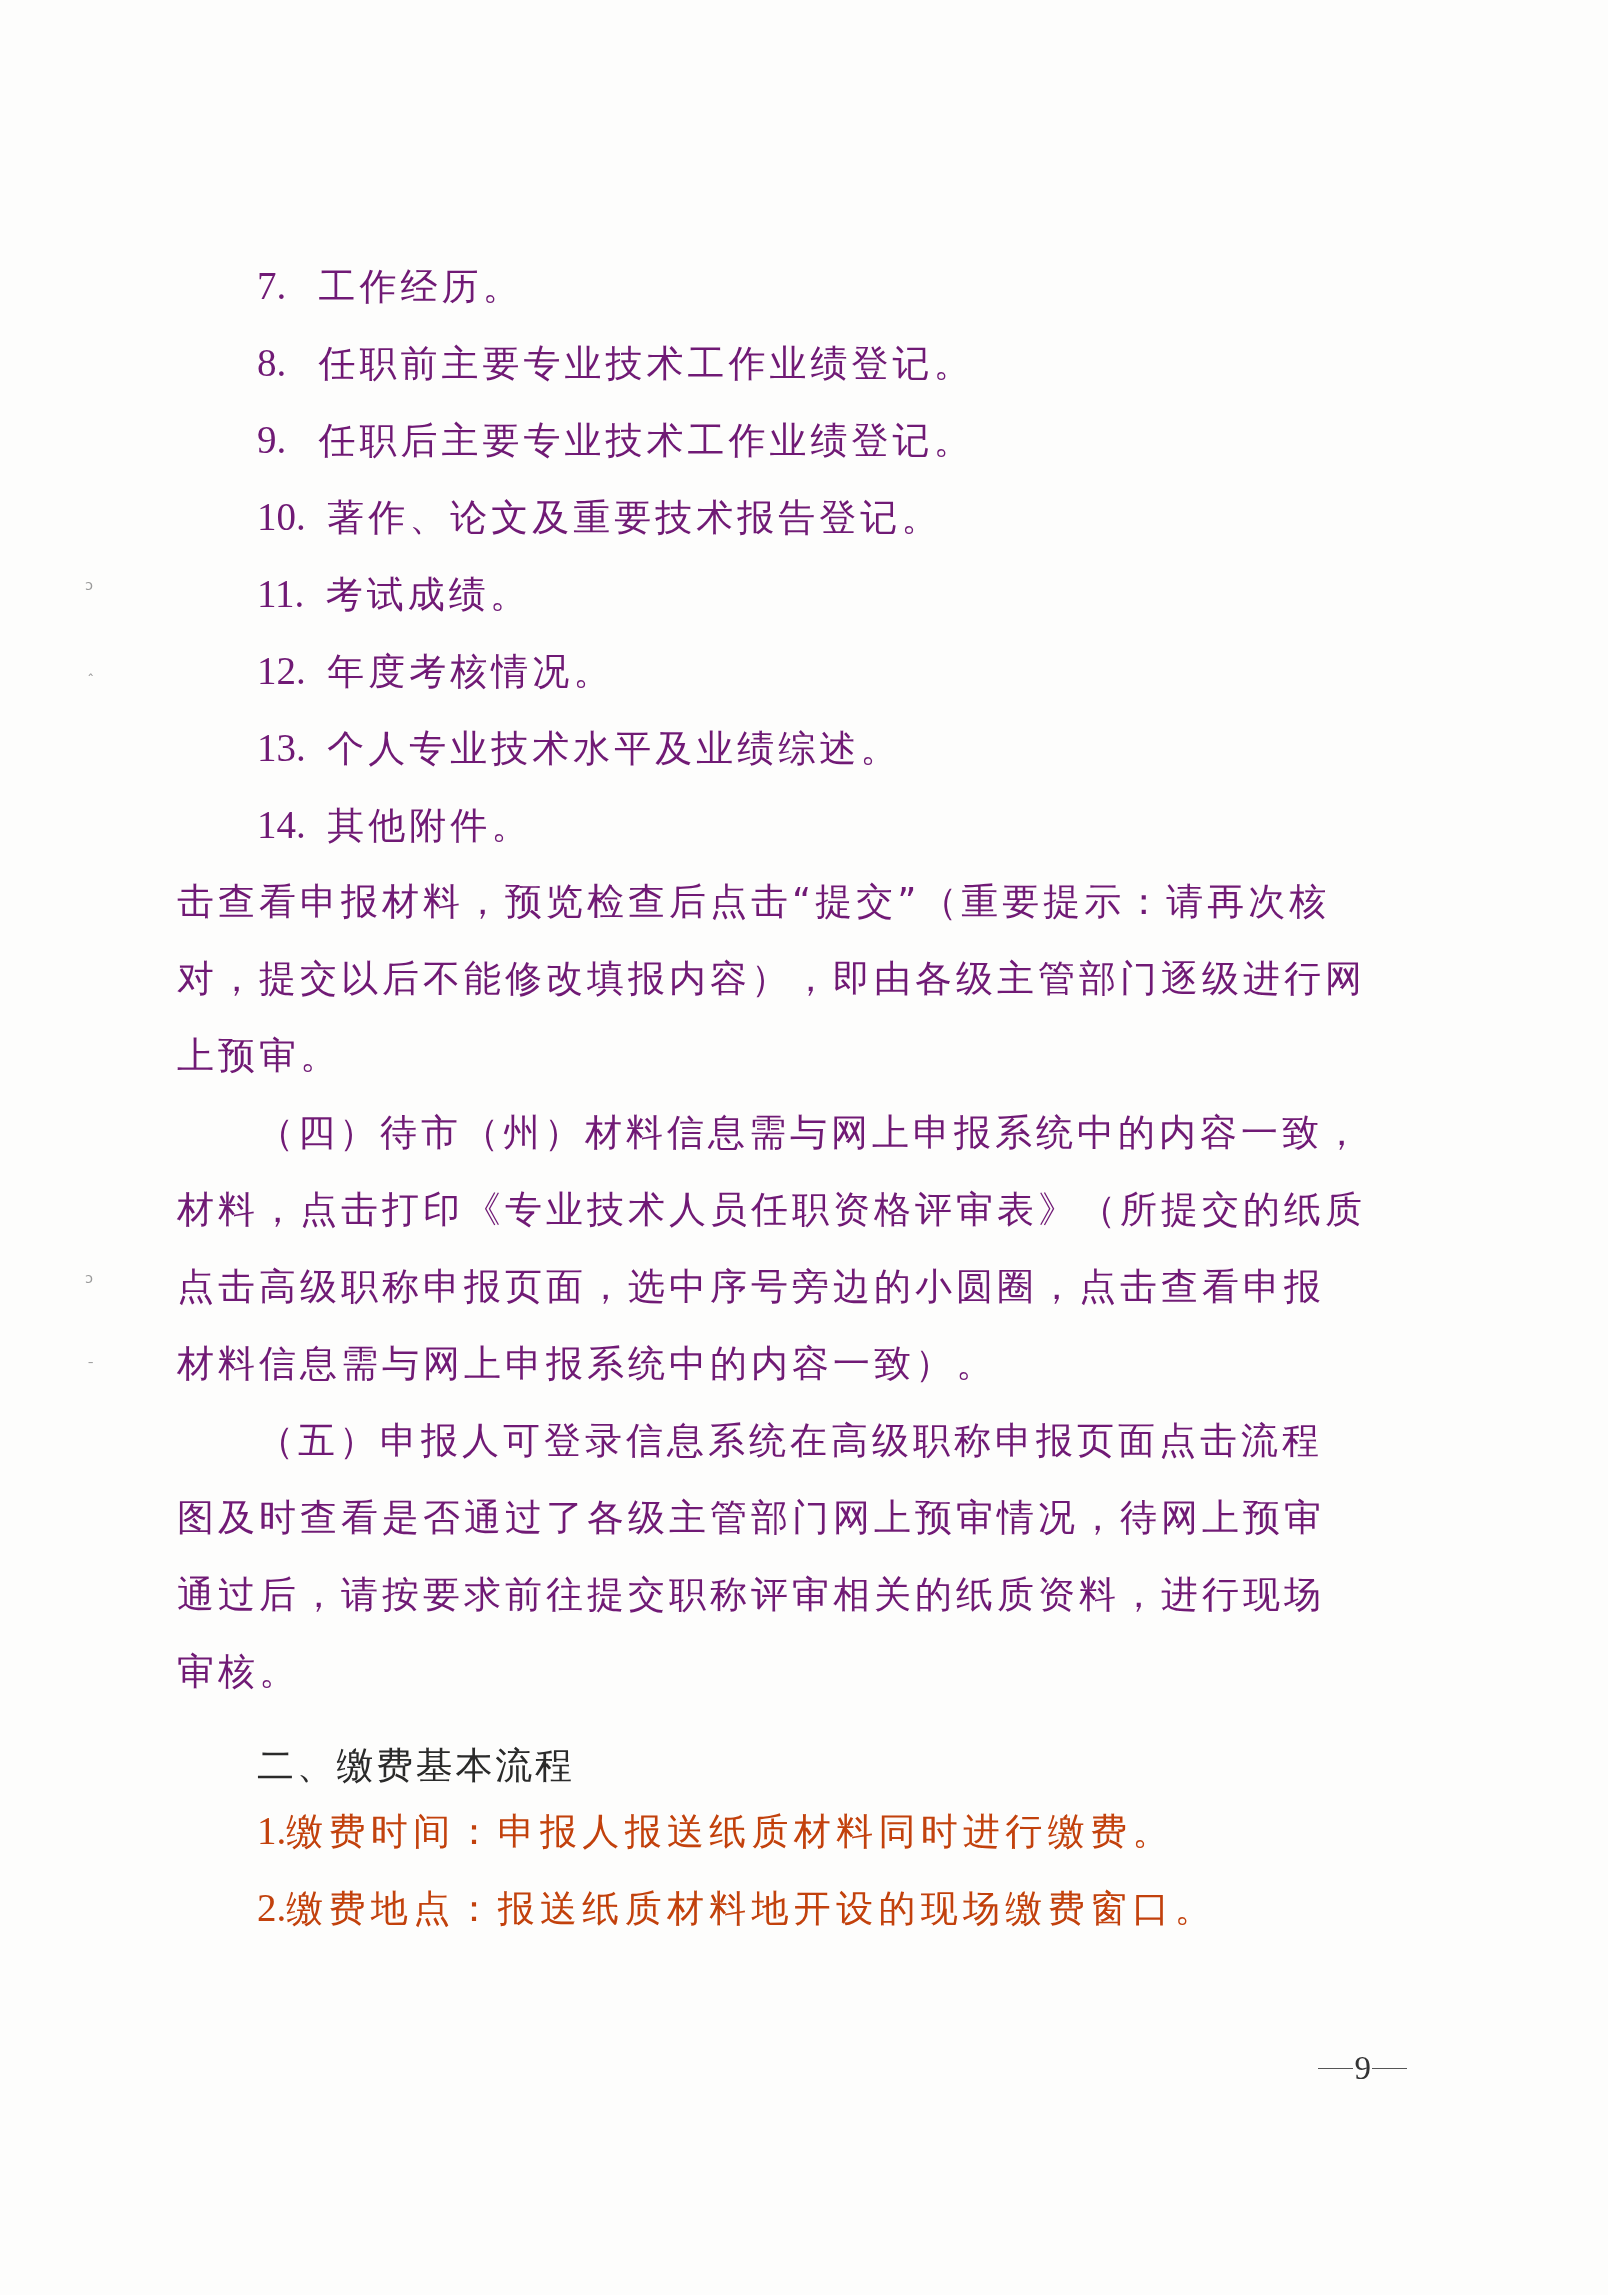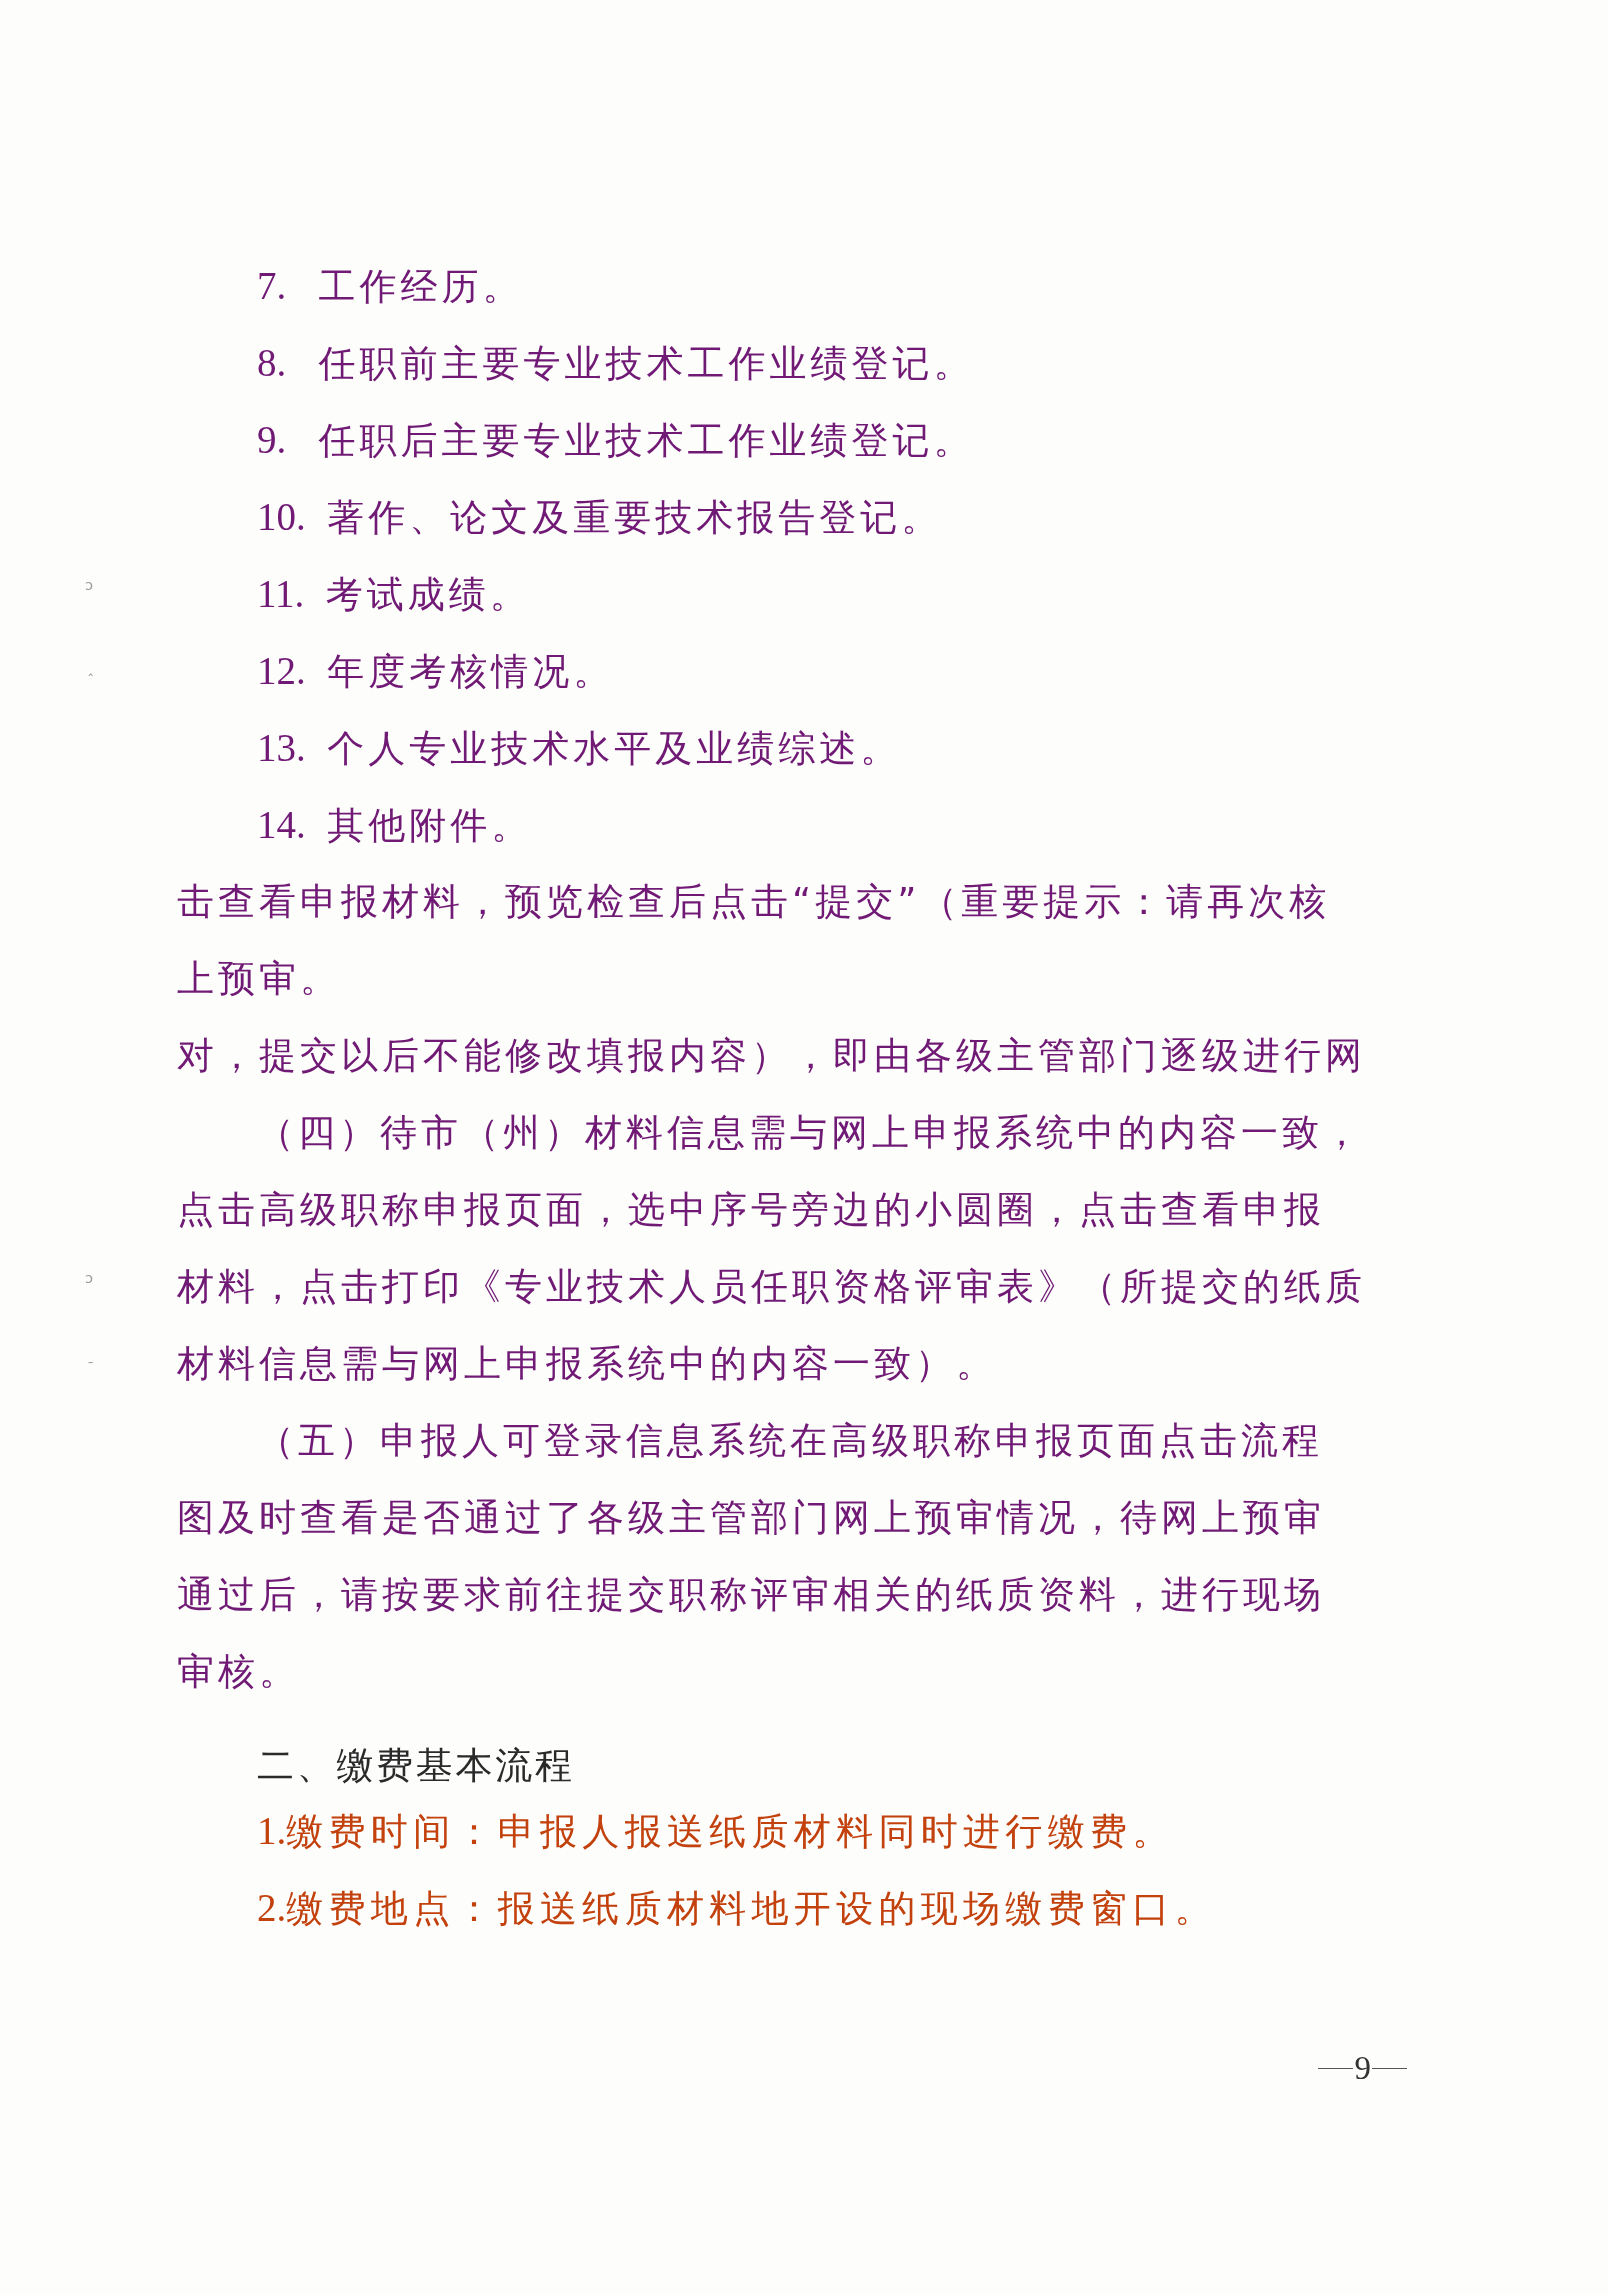--- a/index.html
+++ b/index.html
@@ -136,28 +136,28 @@
       <div class="line list-item">
         <span class="list-num">13.</span><span>个人专业技术水平及业绩综述。</span>
       </div>
       <div class="line list-item">
         <span class="list-num">14.</span><span>其他附件。</span>
       </div>
     </div>
 
     <div class="para">
       <div class="line">击查看申报材料，预览检查后点击“提交”（重要提示：请再次核</div>
+      <div class="line">对，提交以后不能修改填报内容），即由各级主管部门逐级进行网</div>
       <div class="line">上预审。</div>
-      <div class="line">对，提交以后不能修改填报内容），即由各级主管部门逐级进行网</div>
     </div>
 
     <div class="para">
       <div class="line" style="padding-left:80px;">（四）待市（州）材料信息需与网上申报系统中的内容一致，</div>
+      <div class="line">材料，点击打印《专业技术人员任职资格评审表》（所提交的纸质</div>
       <div class="line">点击高级职称申报页面，选中序号旁边的小圆圈，点击查看申报</div>
-      <div class="line">材料，点击打印《专业技术人员任职资格评审表》（所提交的纸质</div>
       <div class="line">材料信息需与网上申报系统中的内容一致）。</div>
     </div>
 
     <div class="para">
       <div class="line" style="padding-left:80px;">（五）申报人可登录信息系统在高级职称申报页面点击流程</div>
       <div class="line">图及时查看是否通过了各级主管部门网上预审情况，待网上预审</div>
       <div class="line">通过后，请按要求前往提交职称评审相关的纸质资料，进行现场</div>
       <div class="line">审核。</div>
     </div>
 

